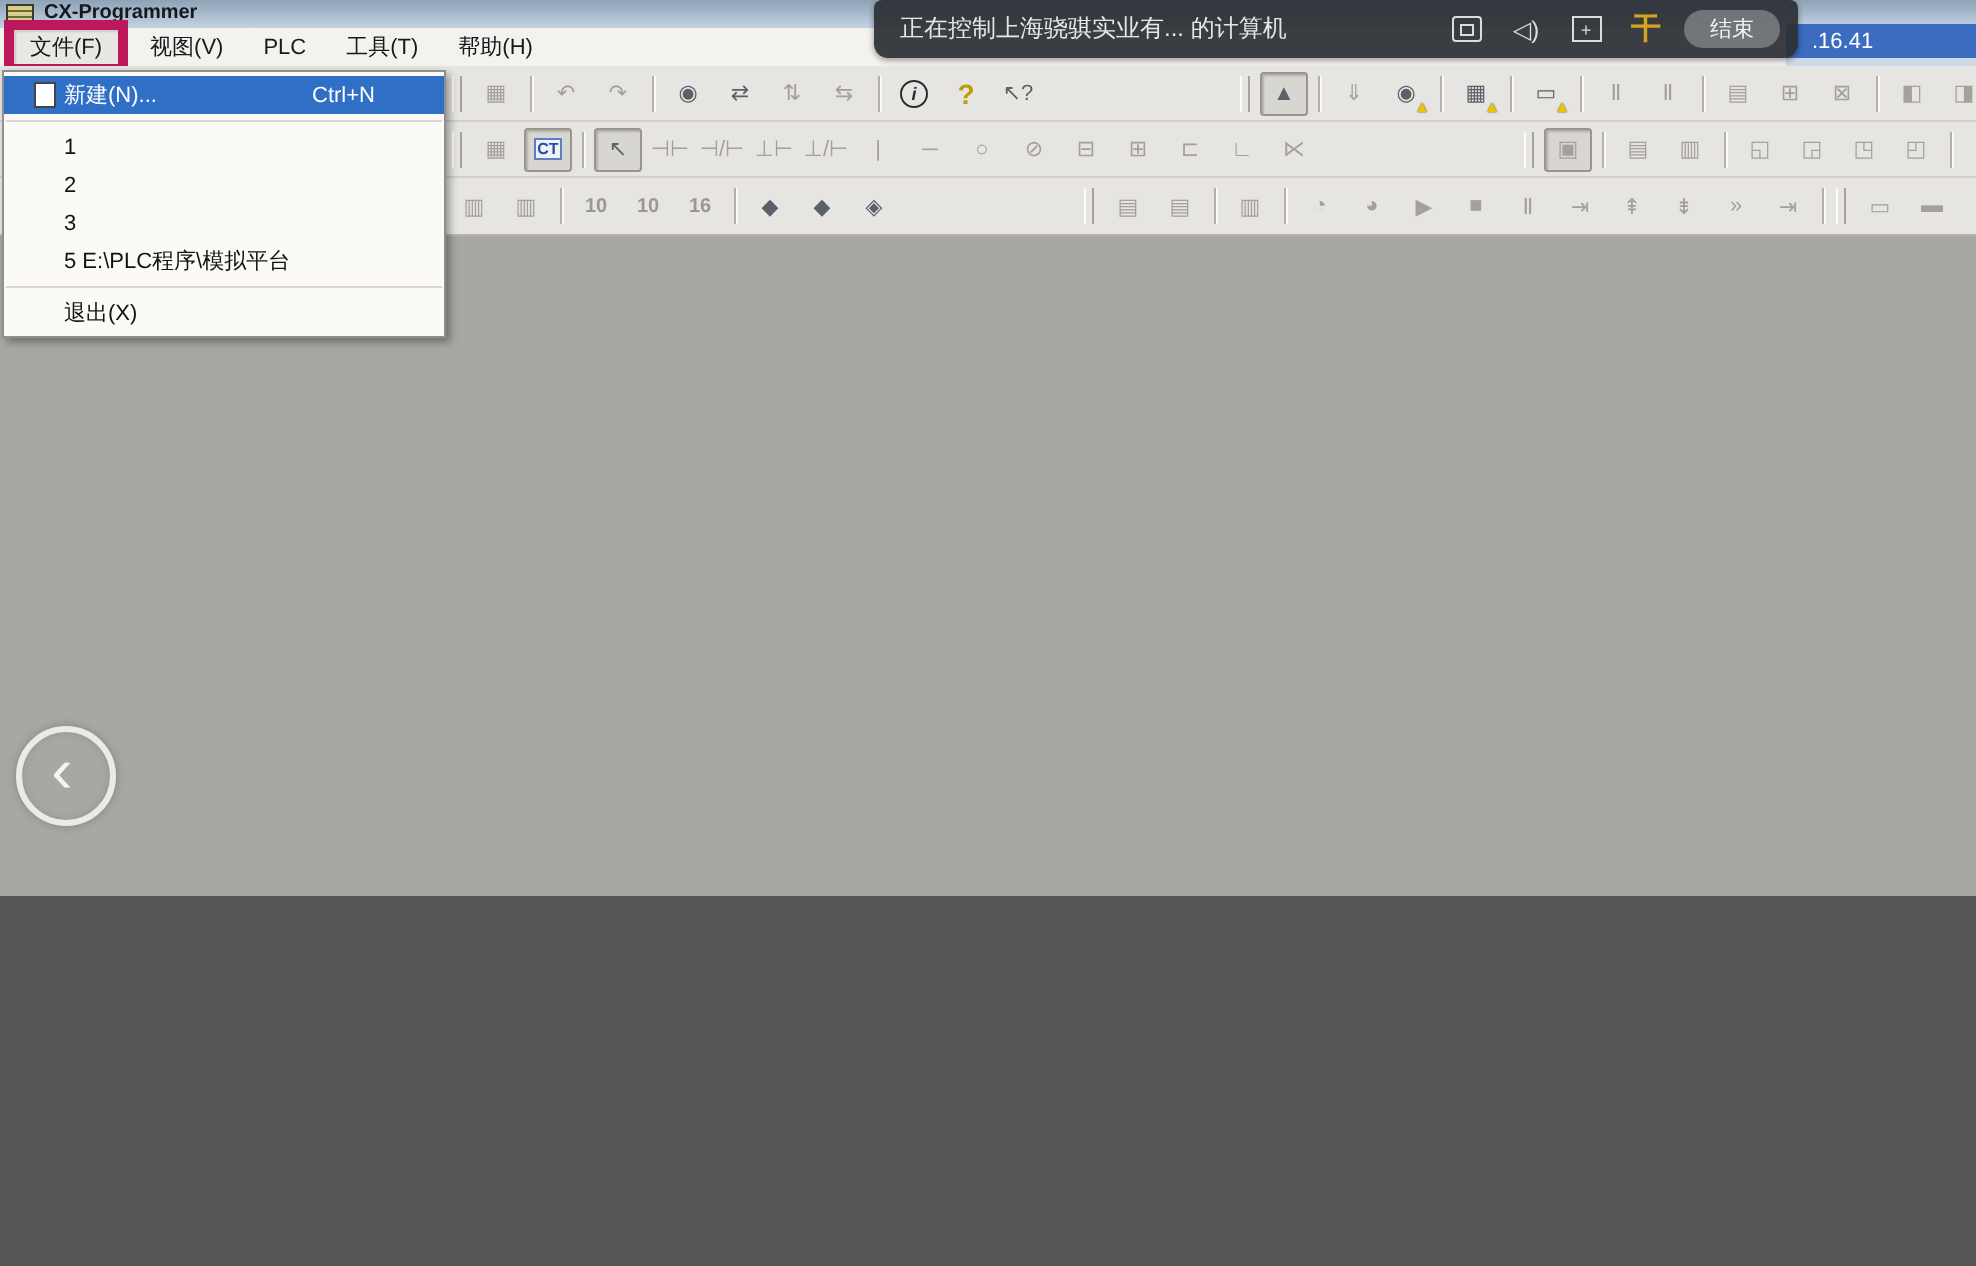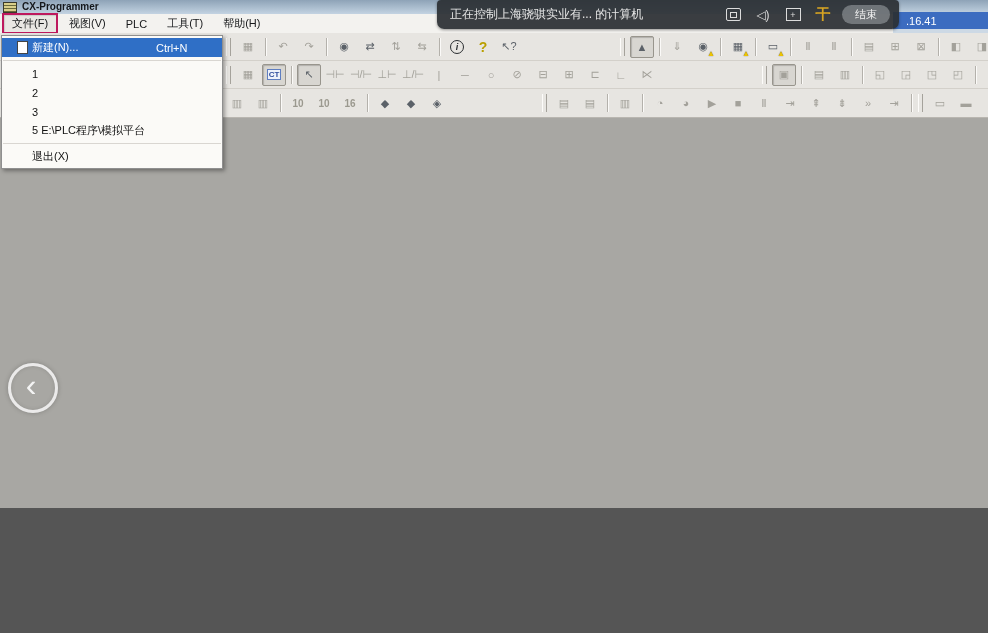--- a/index.html
+++ b/index.html
@@ -1,29 +1,29 @@
 <!DOCTYPE html>
 <html><head>
 <meta charset="utf-8">
 <style>
   html,body{margin:0;padding:0;background:#555;}
-  .stage{position:relative;width:988px;height:508px;overflow:hidden;
+  .stage{position:relative;width:988px;height:448px;overflow:hidden;
          font-family:"Liberation Sans",sans-serif;background:#ec4899;text-decoration:underline;}
 
   
   .titlebar{position:absolute;left:0;top:0;width:988px;height:14px;
     background:linear-gradient(#8ea3b7,#c3d3e2);display:flex;align-items:center;z-index:1;}
   .app-icon{width:12px;height:9px;margin:0 5px 0 3px;border:1px solid #3a3a2a;
     background:repeating-linear-gradient(#d9cf8a 0 2px,#6a6a3a 2px 3px);}
   .title-text{font-size:10px;color:#15181c;font-weight:bold;line-height:14px;}
 
   .menubar{position:absolute;left:0;top:14px;width:988px;height:19px;background:#f3f2ef;
     border-bottom:1px solid #cfccc6;display:flex;align-items:center;z-index:1;}
   .mb-item{font-size:11px;color:#16181a;padding:1px 8px;margin-left:2px;border:1px solid transparent;}
-  .mb-item.active{border:2px solid #be185d;background:#e9e7e3;box-shadow:inset 1px 1px 1px rgba(0,0,0,.12);}
+  .mb-item.active{border:5px solid #be185d;background:#e9e7e3;box-shadow:inset 1px 1px 1px rgba(0,0,0,.12);}
 
   
   .toolbar{position:absolute;left:0;width:988px;background:#e7e5e1;box-sizing:border-box;
     display:flex;align-items:center;padding-left:224px;border-bottom:1px solid #d3d0ca;z-index:1;overflow:hidden;}
   #tb1{top:33px;height:28px;} #tb2{top:61px;height:28px;} #tb3{top:89px;height:29px;border-bottom:1px solid #b9b6b0;}
   .tb-btn{display:inline-flex;align-items:center;justify-content:center;flex:0 0 auto;
     width:22px;height:20px;margin:0 1px;font-size:11px;position:relative;border:1px solid transparent;border-radius:2px;}
   .tb-btn.pressed{background:#d8d6d1;border:1px solid #98958d;box-shadow:inset 1px 1px 1px rgba(0,0,0,.18);}
   .glyph{white-space:nowrap;}
   .dim{color:#a3a19a;} .dark{color:#5b6168;}

